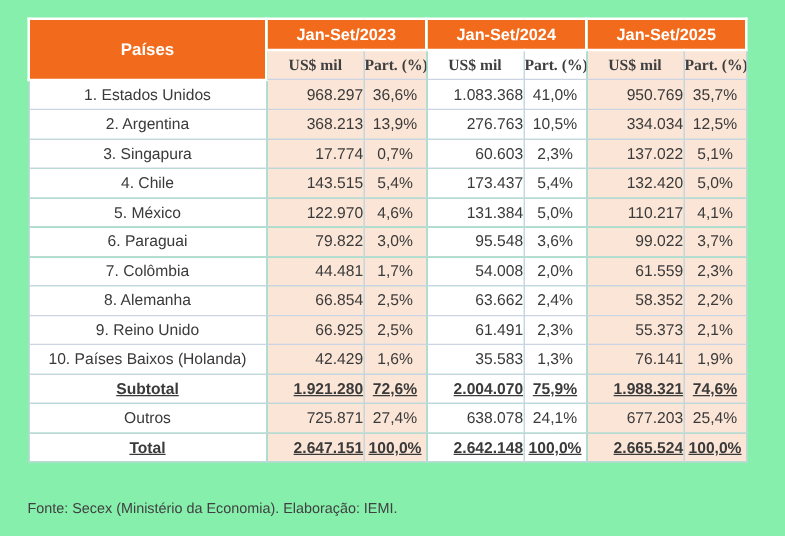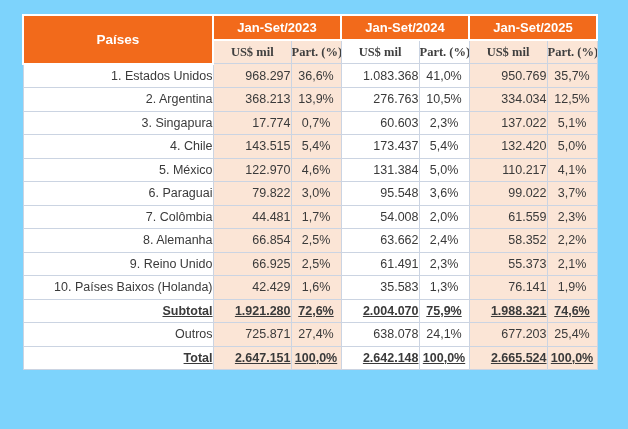--- a/index.html
+++ b/index.html
@@ -3,21 +3,21 @@
 <meta charset="utf-8">
 <style>
   :root{
     --orange:#F26A1B;
     --peach:#FBE5D6;
     --grid:#CBD4E2;
     --text:#3A3A3A;
   }
   html,body{margin:0;padding:0;background:#fff;}
   body{font-family:"Liberation Sans", sans-serif; color:var(--text);}
-  .page{position:relative;width:628px;height:429px;background:#7dd3fc;overflow:hidden;}
+  .page{position:relative;width:628px;height:429px;background:#86efac;overflow:hidden;}
   table.report{
     position:absolute;left:22px;top:14px;
     width:574px;border-collapse:collapse;table-layout:fixed;
   }
   table.report th, table.report td{
     padding:0;overflow:hidden;white-space:nowrap;
   }
   
   th.orange{
     background:var(--orange);color:#fff;font-weight:bold;font-size:13px;
@@ -28,21 +28,21 @@
   
   th.sub{
     font-weight:bold;font-size:12.5px;color:#3F3F3F;text-align:center;
     height:22px;border:1px solid var(--grid);font-family:Liberation Serif, serif;
   }
   
   tbody td{
     font-size:12.5px;height:22.5px;border:1px solid var(--grid);
     vertical-align:middle;
   }
-  td.country{text-align:right;padding-left:6px;}
+  td.country{text-align:center;padding-left:6px;}
   td.num{text-align:right;padding-right:10px;}
   td.pct{text-align:center;}
   .peach{background:var(--peach);}
   .white{background:#fff;}
   tr.bold td{font-weight:bold;text-decoration:underline;}
   .footer-note{
     position:absolute;left:22px;top:401px;
     font-size:11.5px;color:#404040;
   }
 </style>
@@ -191,13 +191,14 @@
       <td class="num peach">2.647.151</td>
       <td class="pct peach">100,0%</td>
       <td class="num white">2.642.148</td>
       <td class="pct white">100,0%</td>
       <td class="num peach">2.665.524</td>
       <td class="pct peach">100,0%</td>
     </tr>
       </tbody>
   </table>
 
+  <div class="footer-note">Fonte: Secex (Ministério da Economia). Elaboração: IEMI.</div>
 </div>
 
 </body></html>

